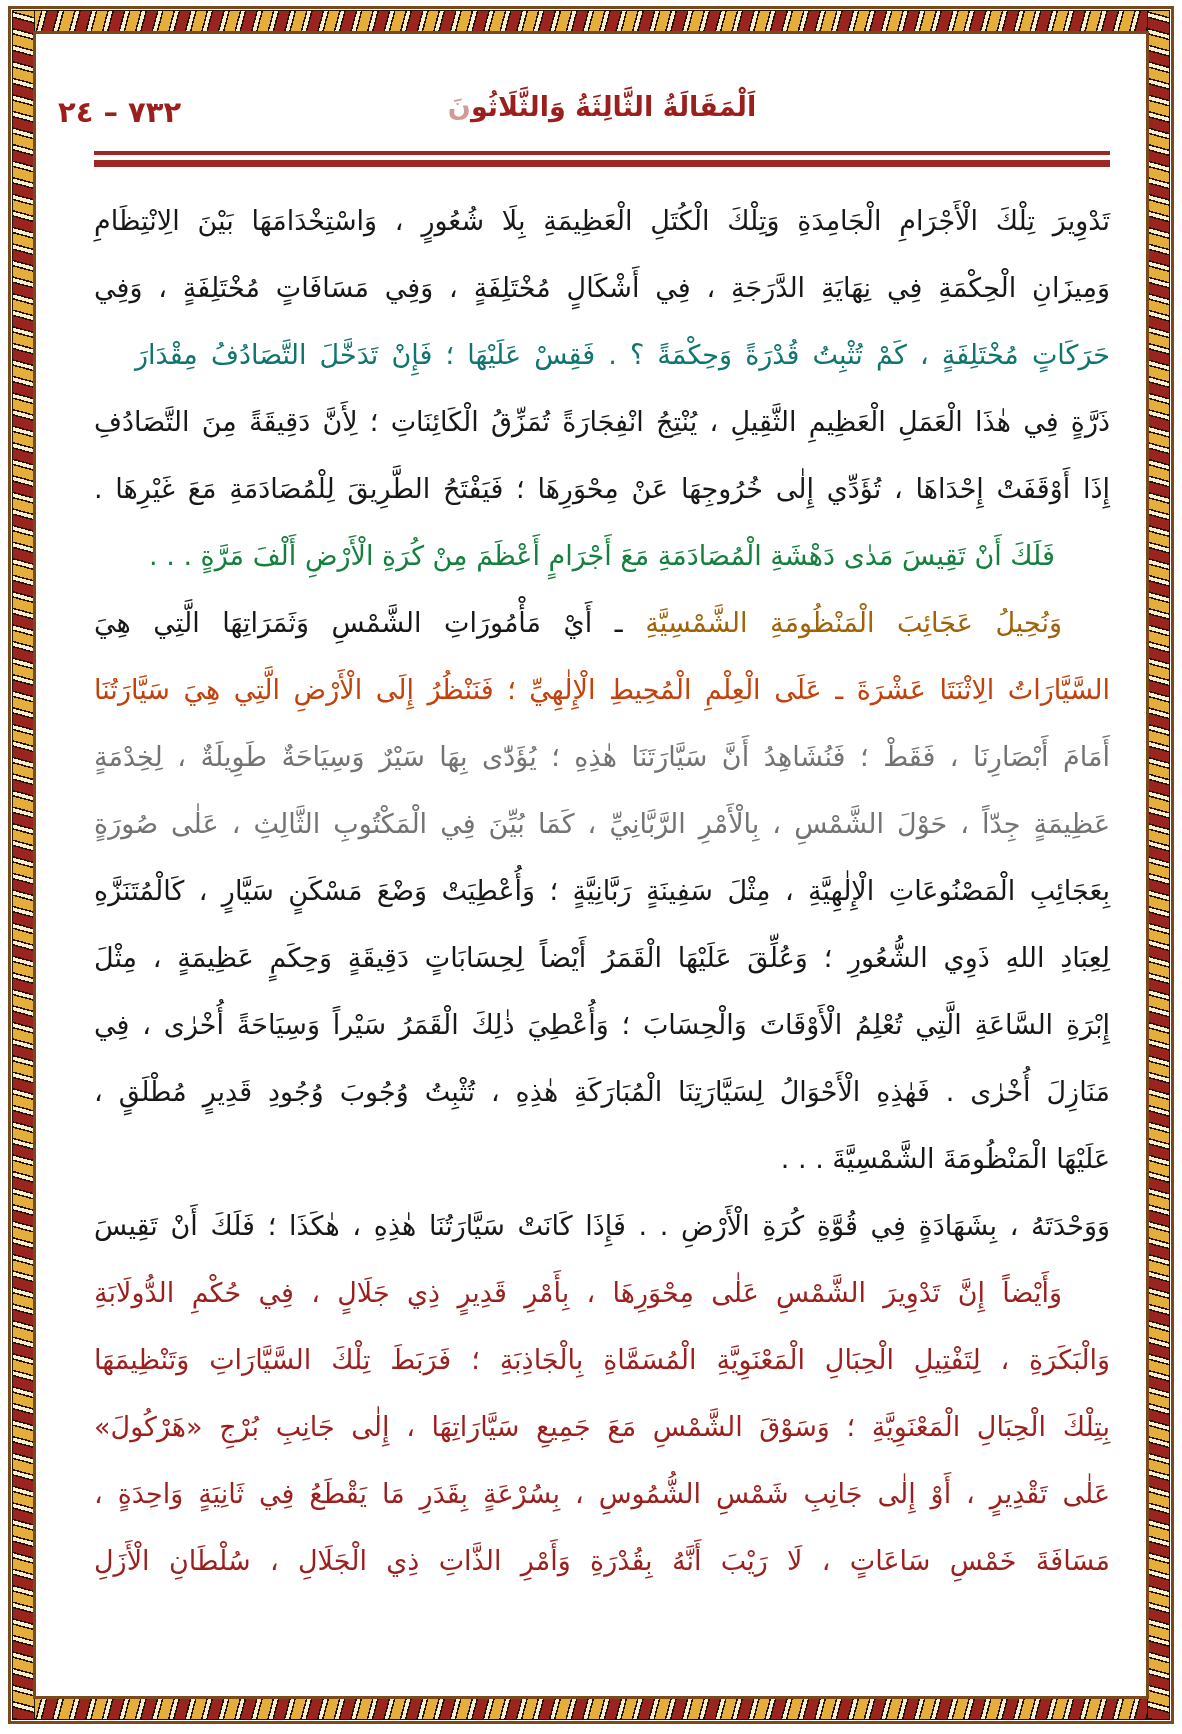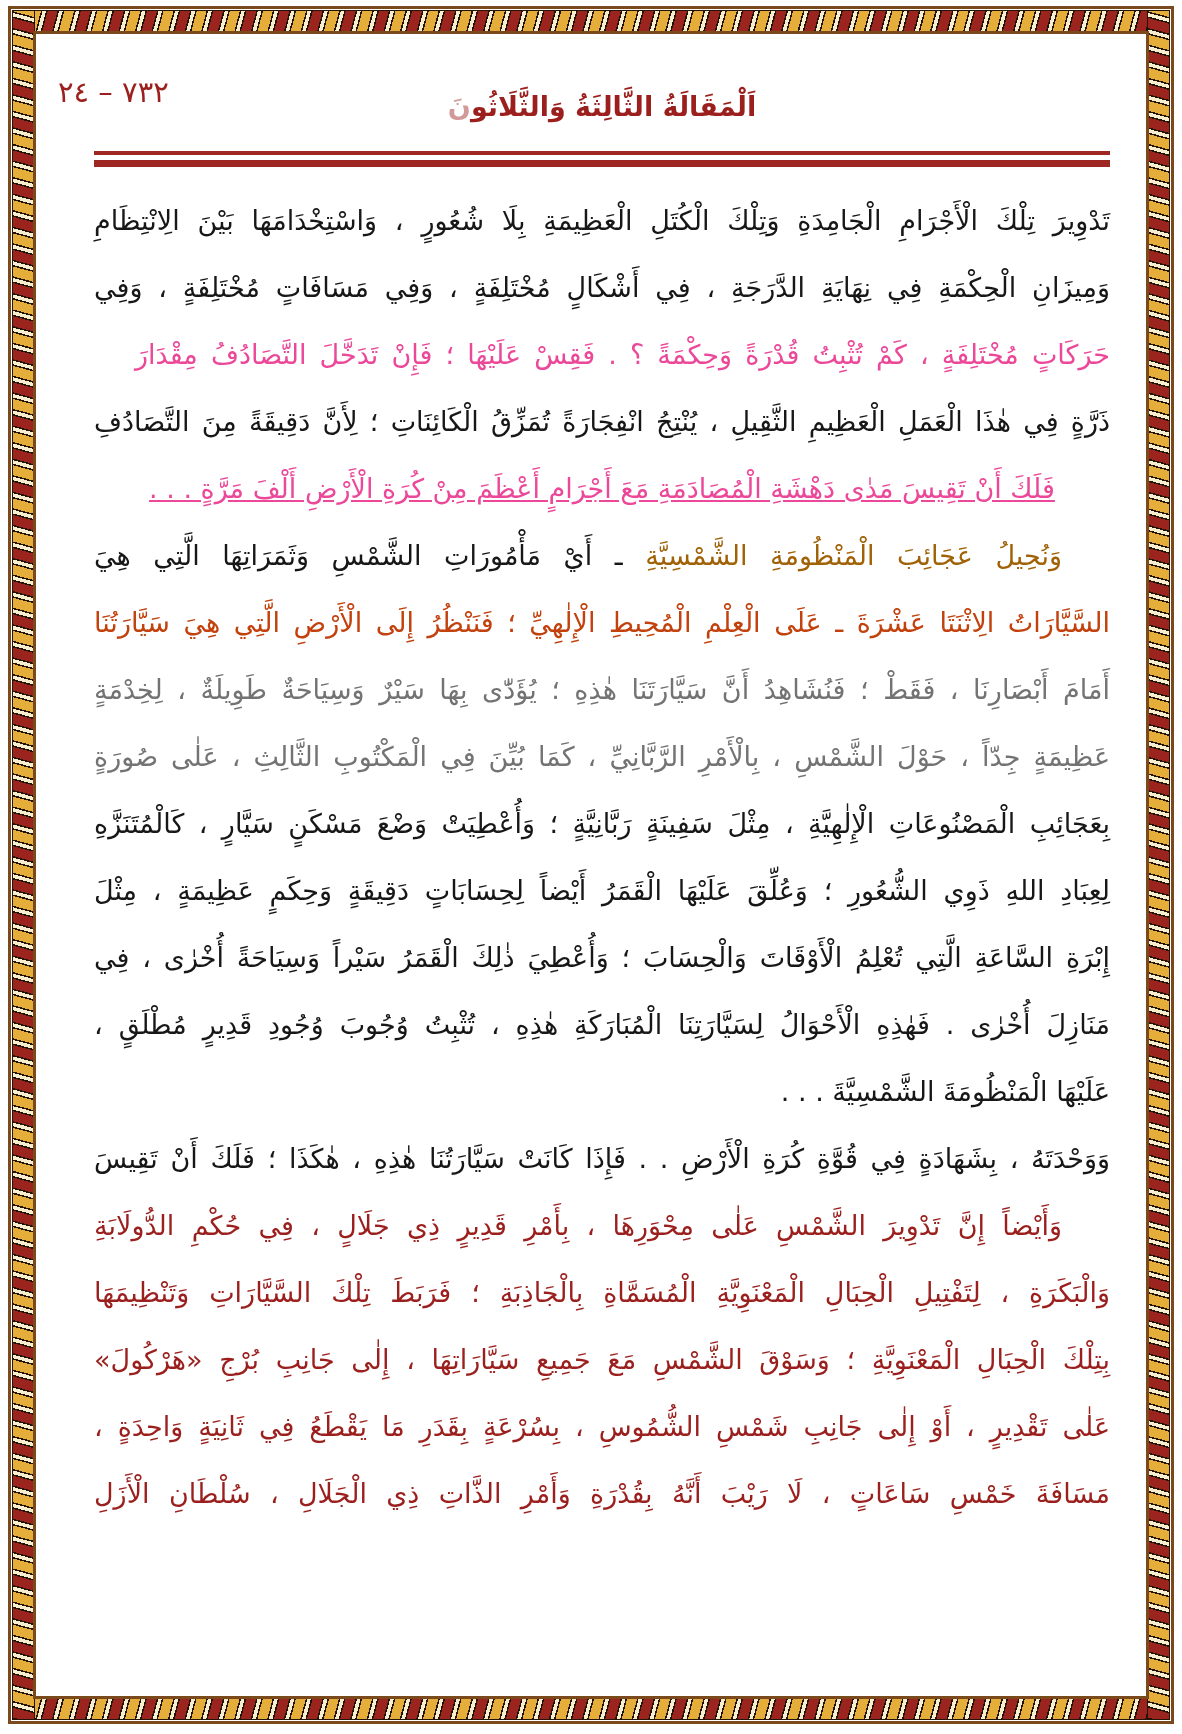--- a/index.html
+++ b/index.html
@@ -33,22 +33,22 @@
     position:absolute;left:94px;right:72px;top:75px;bottom:60px;
     direction:rtl;
   }
   .header{position:relative;height:64px;margin-bottom:12px;}
   .page-title{
     text-align:center;font-size:27px;font-weight:bold;
     letter-spacing:1px;line-height:64px;white-space:nowrap;
   }
   .page-title .faded{opacity:.45;}
   .page-number{
-    position:absolute;left:-36px;top:0;
-    font-size:29px;font-weight:normal;white-space:nowrap;
+    position:absolute;left:-36px;top:20px;
+    font-size:29px;font-weight:bold;white-space:nowrap;
   }
   .double-rule{height:5px;border-top-style:solid;border-top-width:4px;border-bottom-style:solid;border-bottom-width:7px;}
   .body-lines{margin-top:20px;}
   .line{
     display:block;width:100%;
     font-size:27px;line-height:67px;height:67px;
     white-space:normal;
   }
   .line.justify{text-align:justify;text-align-last:justify;}
   .line.center{text-align:center;text-align-last:center;}
@@ -74,23 +74,24 @@
         <span>اَلْمَقَالَةُ الثَّالِثَةُ وَالثَّلَاثُو</span><span class="faded">نَ</span>
       </div>
       <div class="page-number" style="color: rgb(154, 31, 29);">٧٣٢ – ٢٤</div>
     </div>
 
     <div class="double-rule" style="border-top-color: rgb(158, 38, 35); border-bottom-color: rgb(158, 38, 35);"></div>
 
     <div class="body-lines">
         <div class="line justify"><span style="color: rgb(23, 23, 23);">تَدْوِيرَ تِلْكَ الْأَجْرَامِ الْجَامِدَةِ وَتِلْكَ الْكُتَلِ الْعَظِيمَةِ بِلَا شُعُورٍ ، وَاسْتِخْدَامَهَا بَيْنَ الِانْتِظَامِ</span></div>
         <div class="line justify"><span style="color: rgb(23, 23, 23);">وَمِيزَانِ الْحِكْمَةِ فِي نِهَايَةِ الدَّرَجَةِ ، فِي أَشْكَالٍ مُخْتَلِفَةٍ ، وَفِي مَسَافَاتٍ مُخْتَلِفَةٍ ، وَفِي</span></div>
-        <div class="line justify"><span style="color: #ec4899; margin-left: 41px;">حَرَكَاتٍ مُخْتَلِفَةٍ ، كَمْ تُثْبِتُ قُدْرَةً وَحِكْمَةً ؟ . فَقِسْ عَلَيْهَا ؛ فَإِنْ تَدَخَّلَ التَّصَادُفُ مِقْدَارَ</span></div>
+        <div class="line justify"><span style="color: #0f766e; margin-left: 41px;">حَرَكَاتٍ مُخْتَلِفَةٍ ، كَمْ تُثْبِتُ قُدْرَةً وَحِكْمَةً ؟ . فَقِسْ عَلَيْهَا ؛ فَإِنْ تَدَخَّلَ التَّصَادُفُ مِقْدَارَ</span></div>
         <div class="line justify"><span style="color: rgb(23, 23, 23);">ذَرَّةٍ فِي هٰذَا الْعَمَلِ الْعَظِيمِ الثَّقِيلِ ، يُنْتِجُ انْفِجَارَةً تُمَزِّقُ الْكَائِنَاتِ ؛ لِأَنَّ دَقِيقَةً مِنَ التَّصَادُفِ</span></div>
-        <div class="line center"><span style="color: #ec4899; text-decoration: underline;">فَلَكَ أَنْ تَقِيسَ مَدٰى دَهْشَةِ الْمُصَادَمَةِ مَعَ أَجْرَامٍ أَعْظَمَ مِنْ كُرَةِ الْأَرْضِ أَلْفَ مَرَّةٍ . . .</span></div>
+        <div class="line justify"><span style="color: rgb(23, 23, 23);">إِذَا أَوْقَفَتْ إِحْدَاهَا ، تُؤَدِّي إِلٰى خُرُوجِهَا عَنْ مِحْوَرِهَا ؛ فَيَفْتَحُ الطَّرِيقَ لِلْمُصَادَمَةِ مَعَ غَيْرِهَا .</span></div>
+        <div class="line center"><span style="color: #15803d;">فَلَكَ أَنْ تَقِيسَ مَدٰى دَهْشَةِ الْمُصَادَمَةِ مَعَ أَجْرَامٍ أَعْظَمَ مِنْ كُرَةِ الْأَرْضِ أَلْفَ مَرَّةٍ . . .</span></div>
         <div class="line justify indent"><span style="color: #a16207;">وَنُحِيلُ عَجَائِبَ الْمَنْظُومَةِ الشَّمْسِيَّةِ </span><span style="color: rgb(23, 23, 23);">ـ أَيْ مَأْمُورَاتِ الشَّمْسِ وَثَمَرَاتِهَا الَّتِي هِيَ</span></div>
         <div class="line justify"><span style="color: #c2410c;">السَّيَّارَاتُ الِاثْنَتَا عَشْرَةَ ـ عَلَى الْعِلْمِ الْمُحِيطِ الْإِلٰهِيِّ ؛ فَنَنْظُرُ إِلَى الْأَرْضِ الَّتِي هِيَ سَيَّارَتُنَا</span></div>
         <div class="line justify"><span style="color: #737373;">أَمَامَ أَبْصَارِنَا ، فَقَطْ ؛ فَنُشَاهِدُ أَنَّ سَيَّارَتَنَا هٰذِهِ ؛ يُؤَدّٰى بِهَا سَيْرٌ وَسِيَاحَةٌ طَوِيلَةٌ ، لِخِدْمَةٍ</span></div>
         <div class="line justify"><span style="color: #737373;">عَظِيمَةٍ جِدّاً ، حَوْلَ الشَّمْسِ ، بِالْأَمْرِ الرَّبَّانِيِّ ، كَمَا بُيِّنَ فِي الْمَكْتُوبِ الثَّالِثِ ، عَلٰى صُورَةٍ</span></div>
         <div class="line justify"><span style="color: rgb(23, 23, 23);">بِعَجَائِبِ الْمَصْنُوعَاتِ الْإِلٰهِيَّةِ ، مِثْلَ سَفِينَةٍ رَبَّانِيَّةٍ ؛ وَأُعْطِيَتْ وَضْعَ مَسْكَنٍ سَيَّارٍ ، كَالْمُتَنَزَّهِ</span></div>
         <div class="line justify"><span style="color: rgb(23, 23, 23);">لِعِبَادِ اللهِ ذَوِي الشُّعُورِ ؛ وَعُلِّقَ عَلَيْهَا الْقَمَرُ أَيْضاً لِحِسَابَاتٍ دَقِيقَةٍ وَحِكَمٍ عَظِيمَةٍ ، مِثْلَ</span></div>
         <div class="line justify"><span style="color: rgb(23, 23, 23);">إِبْرَةِ السَّاعَةِ الَّتِي تُعْلِمُ الْأَوْقَاتَ وَالْحِسَابَ ؛ وَأُعْطِيَ ذٰلِكَ الْقَمَرُ سَيْراً وَسِيَاحَةً أُخْرٰى ، فِي</span></div>
         <div class="line justify"><span style="color: rgb(23, 23, 23);">مَنَازِلَ أُخْرٰى . فَهٰذِهِ الْأَحْوَالُ لِسَيَّارَتِنَا الْمُبَارَكَةِ هٰذِهِ ، تُثْبِتُ وُجُوبَ وُجُودِ قَدِيرٍ مُطْلَقٍ ،</span></div>
         <div class="line start"><span style="color: rgb(23, 23, 23);">عَلَيْهَا الْمَنْظُومَةَ الشَّمْسِيَّةَ . . .</span></div>
         <div class="line justify"><span style="color: rgb(23, 23, 23);">وَوَحْدَتَهُ ، بِشَهَادَةٍ فِي قُوَّةِ كُرَةِ الْأَرْضِ . . فَإِذَا كَانَتْ سَيَّارَتُنَا هٰذِهِ ، هٰكَذَا ؛ فَلَكَ أَنْ تَقِيسَ</span></div>

